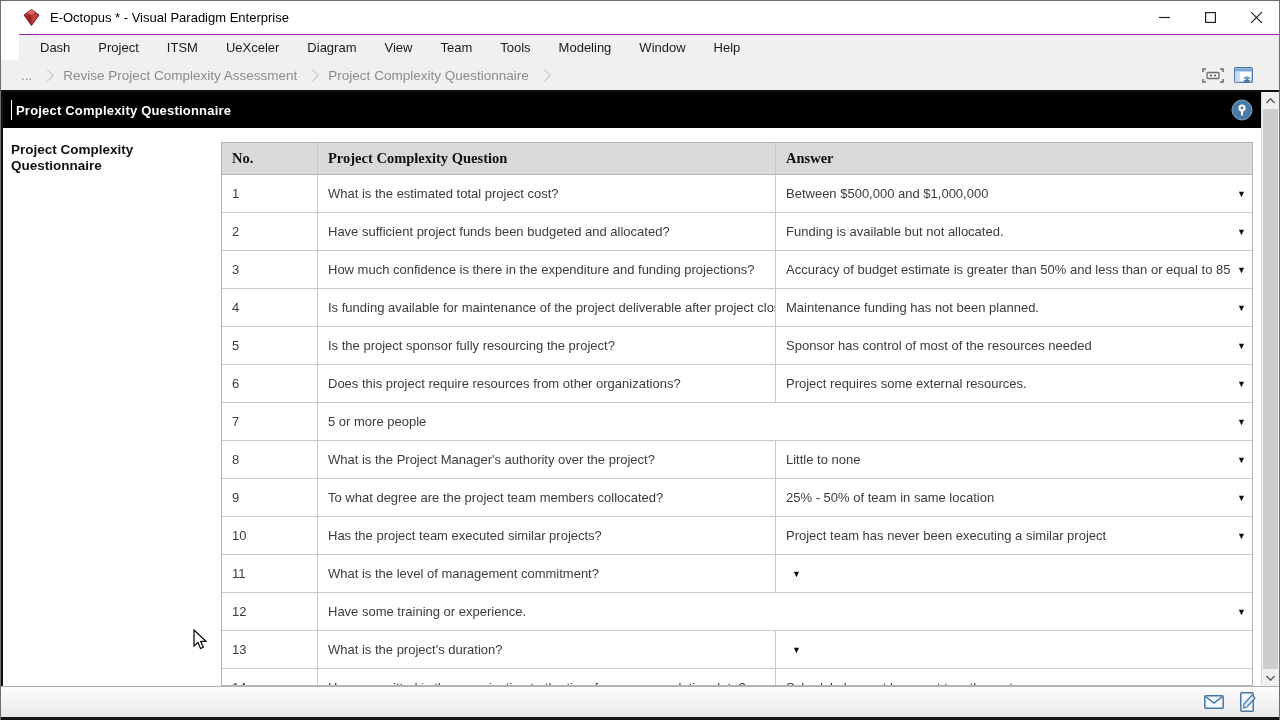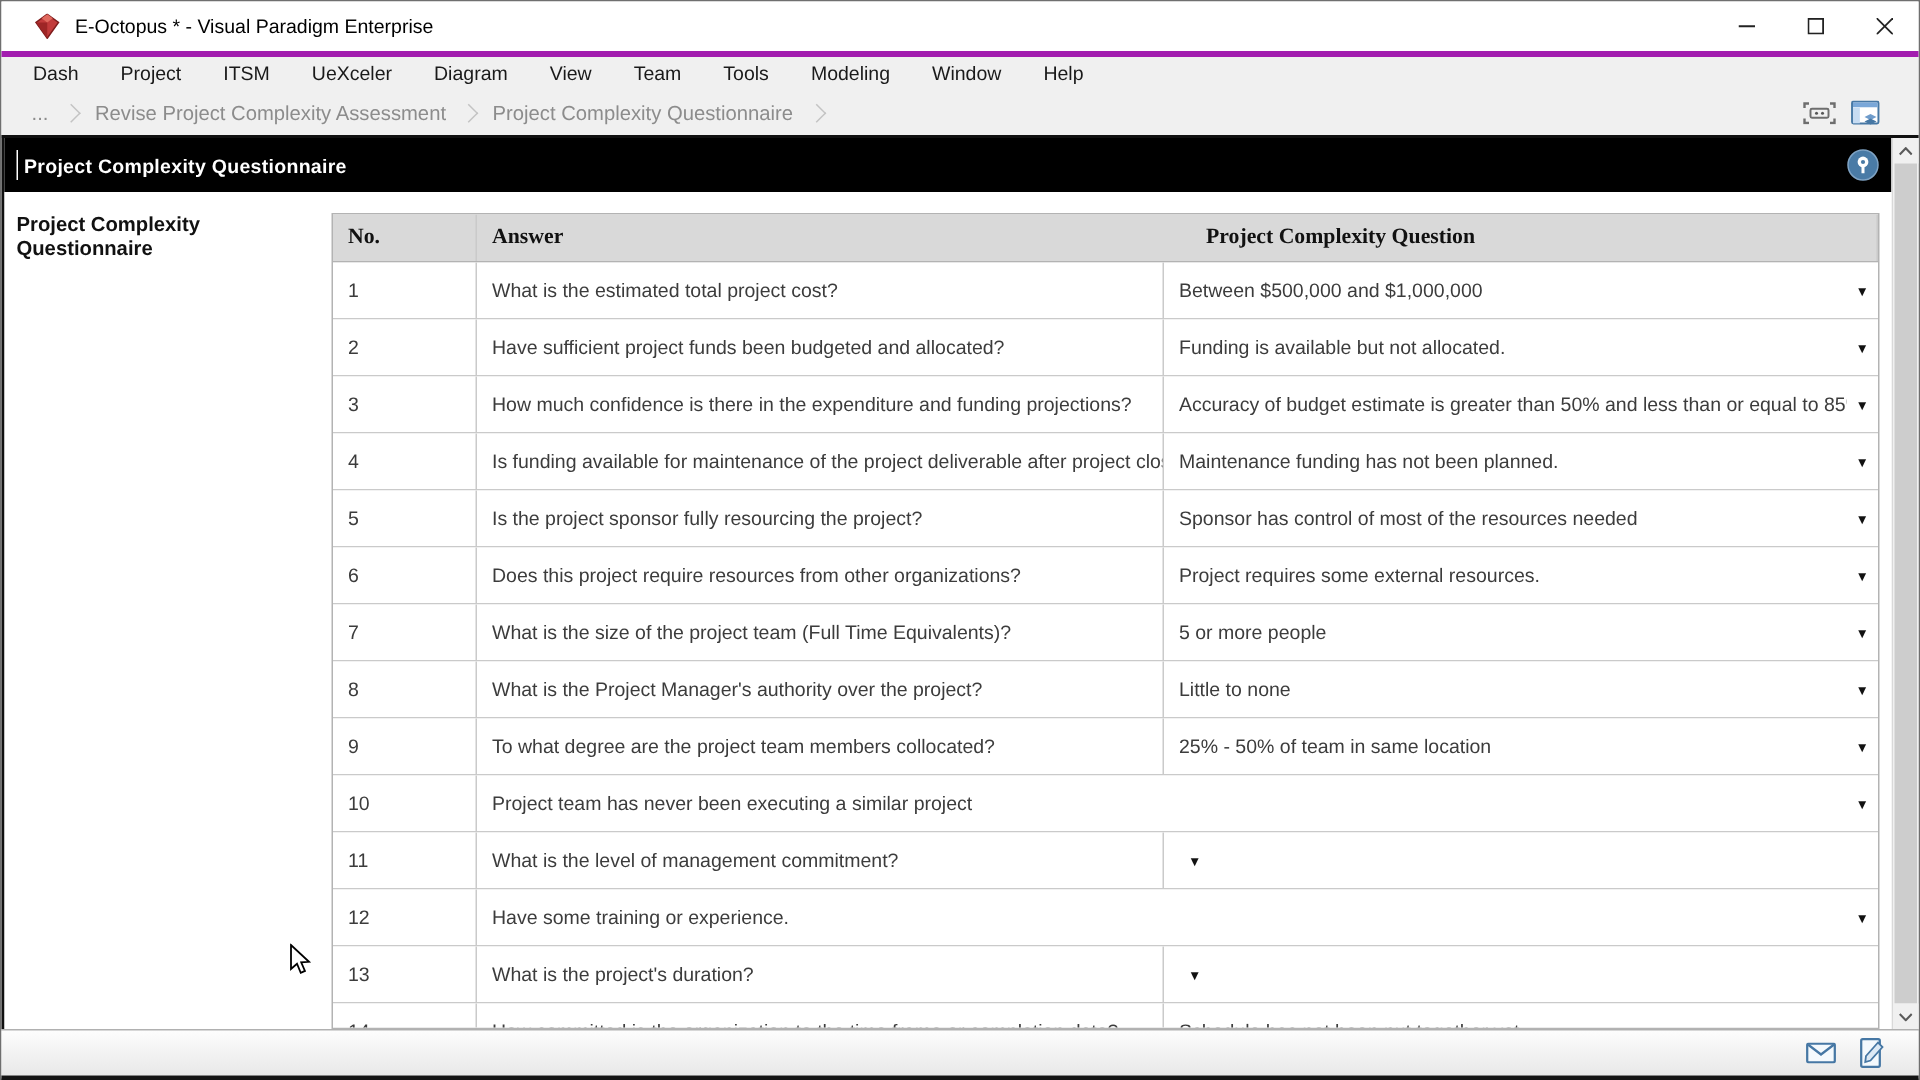--- a/index.html
+++ b/index.html
@@ -8,21 +8,21 @@
   .window { width:1280px; height:720px; border:1px solid #6f6f6f; display:flex; flex-direction:column; position:relative; background:#fff; }
 
   
   .titlebar { height:33px; background:#fff; display:flex; align-items:center; padding-left:22px; flex:none; }
   .logo { width:17px; height:17px; margin-right:10px; flex:none; }
   .title-text { font-size:13px; color:#000; }
   .win-controls { margin-left:auto; display:flex; height:100%; }
   .win-btn { width:46px; height:100%; display:flex; align-items:center; justify-content:center; cursor:default; }
 
   
-  .menubar { height:26px; background:#f0f0f0; display:flex; align-items:center; padding-left:7px; flex:none; border-top:4px solid #a21caf; }
+  .menubar { height:26px; background:#f0f0f0; display:flex; align-items:center; padding-left:7px; flex:none; border-top:1px solid #a21caf;margin-left:18px; }
   .menu-item { font-size:13px; color:#1a1a1a; padding:0 14px; line-height:26px; }
 
   
   .breadcrumb-bar { height:30px; background:#f0f0f0; display:flex; align-items:center; padding:0 10px 0 14px; flex:none; }
   .crumb { font-size:13.5px; color:#8c8c8c; margin:0 6px; white-space:nowrap; }
   .chev { width:9px; height:9px; border-top:1.5px solid #c3c3c3; border-right:1.5px solid #c3c3c3; transform:rotate(45deg); margin:0 5px; flex:none; }
   .crumb-icons { margin-left:auto; display:flex; align-items:center; gap:10px; padding-right:14px; }
 
   
   .workspace { flex:none; height:596px; display:flex; border-top:2px solid #101010; }
@@ -146,22 +146,22 @@
           </svg>
         </span>
       </div>
 
       <div class="content">
         <div class="sidebar-label">Project Complexity Questionnaire</div>
 
         <div class="qtable">
           <div class="thead">
             <div class="th col-no">No.</div>
+            <div class="th col-q">Project Complexity Question</div>
             <div class="th col-a">Answer</div>
-            <div class="th col-q">Project Complexity Question</div>
           </div>
           <div id="rows-host">
               <div class="tr">
                 <div class="td col-no">1</div>
                 <div class="td col-q">What is the estimated total project cost?</div>
                 <div class="td col-a">
                   <span class="a-text">Between $500,000 and $1,000,000</span>
                   <span class="dd">▼</span>
                 </div>
               </div>
@@ -200,21 +200,20 @@
               <div class="tr">
                 <div class="td col-no">6</div>
                 <div class="td col-q">Does this project require resources from other organizations?</div>
                 <div class="td col-a">
                   <span class="a-text">Project requires some external resources.</span>
                   <span class="dd">▼</span>
                 </div>
               </div>
               <div class="tr">
                 <div class="td col-no">7</div>
-                <div class="td col-q">What is the size of the project team (Full Time Equivalents)?</div>
                 <div class="td col-a">
                   <span class="a-text">5 or more people</span>
                   <span class="dd">▼</span>
                 </div>
               </div>
               <div class="tr">
                 <div class="td col-no">8</div>
                 <div class="td col-q">What is the Project Manager's authority over the project?</div>
                 <div class="td col-a">
                   <span class="a-text">Little to none</span>
@@ -224,20 +223,21 @@
               <div class="tr">
                 <div class="td col-no">9</div>
                 <div class="td col-q">To what degree are the project team members collocated?</div>
                 <div class="td col-a">
                   <span class="a-text">25% - 50% of team in same location</span>
                   <span class="dd">▼</span>
                 </div>
               </div>
               <div class="tr">
                 <div class="td col-no">10</div>
+                <div class="td col-q">Has the project team executed similar projects?</div>
                 <div class="td col-a">
                   <span class="a-text">Project team has never been executing a similar project</span>
                   <span class="dd">▼</span>
                 </div>
               </div>
               <div class="tr">
                 <div class="td col-no">11</div>
                 <div class="td col-q">What is the level of management commitment?</div>
                 <div class="td col-a">
                   <span class="dd">▼</span>

